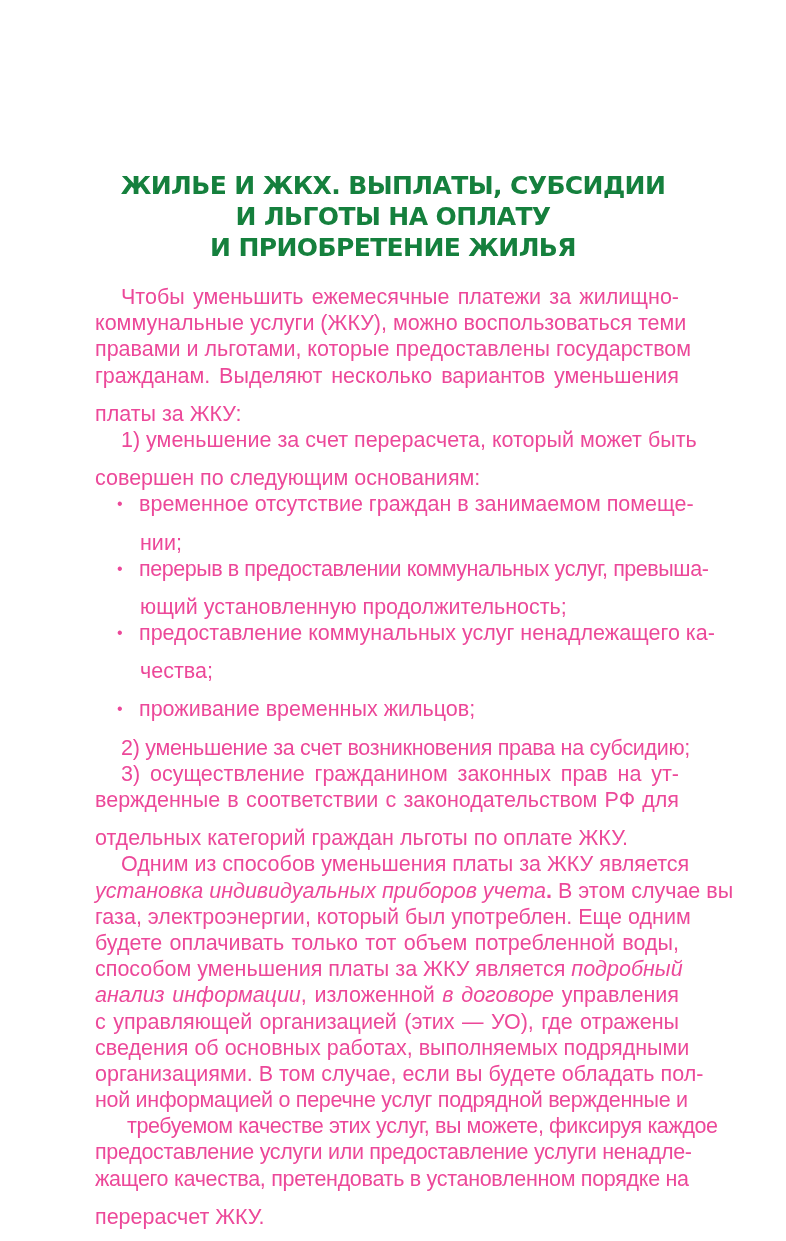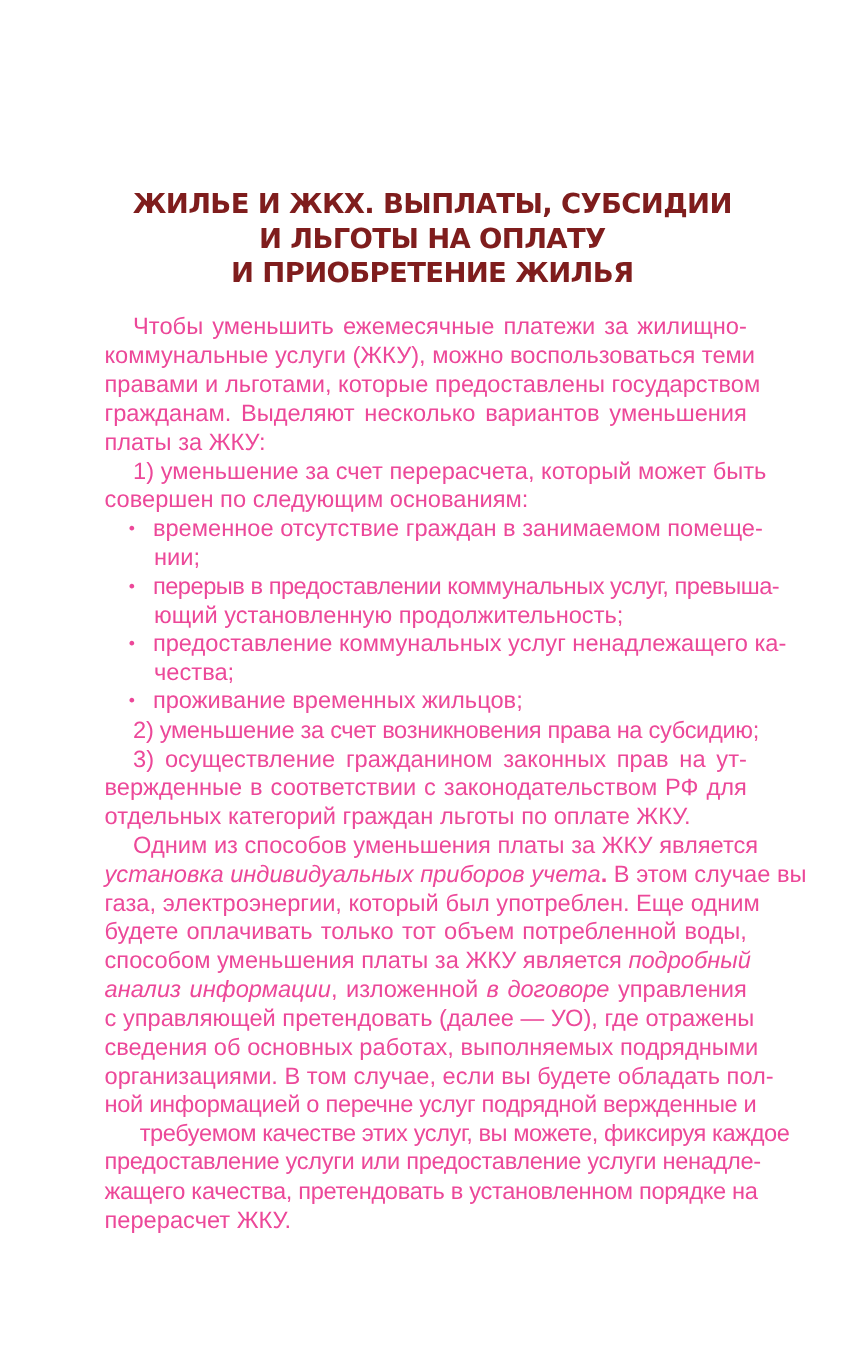--- a/index.html
+++ b/index.html
@@ -24,41 +24,41 @@
       position: absolute;
       left: 0;
       top: 170px;
       width: 786px;
       text-align: center;
       font-family: "DejaVu Sans", sans-serif;
       font-weight: bold;
       font-size: 25px;
       line-height: 31px;
       letter-spacing: -0.6px;
-      color: #7f1d1d;
+      color: #15803d;
     }
     .title .tline { display: block; white-space: nowrap; }
     .body-text {
       position: absolute;
       left: 95px;
       top: 284px;
       width: 584px;
       font-family: Liberation Sans, sans-serif;
       font-size: 21.5px;
       line-height: 26.2px;
       color: #ec4899;
     }
     .line {
       display: block;
       white-space: nowrap;
       height: 26.2px;
       text-align: justify;
       text-align-last: justify;
     }
-    .line.last { text-align-last: left; }
+    .line.last { text-align-last: left; margin-top: 12px; }
     .indent { padding-left: 26px; }
     .bullet-line { padding-left: 22px; }
     .bullet-cont { padding-left: 45px; }
     .bullet {
       display: inline-block;
       width: 22px;
       font-size: 16px;
       vertical-align: 2px;
     }
     em { font-style: italic; }
@@ -118,21 +118,21 @@
       <span class="line last">отдельных категорий граждан льготы по оплате ЖКУ.</span>
     </div>
 
     <div>
       <span class="line indent">Одним из способов уменьшения платы за ЖКУ является</span>
       <span class="line"><em>установка индивидуальных приборов учета</em><span class="b">.</span><span> В этом случае вы</span></span>
       <span class="line">газа, электроэнергии, который был употреблен. Еще одним</span>
       <span class="line">будете оплачивать только тот объем потребленной воды,</span>
       <span class="line"><span>способом уменьшения платы за ЖКУ является </span><em>подробный</em></span>
       <span class="line"><em>анализ информации</em><span>, изложенной </span><em>в договоре</em><span> управления</span></span>
-      <span class="line">с управляющей претендовать (далее — УО), где отражены</span>
+      <span class="line">с управляющей организацией (этих — УО), где отражены</span>
       <span class="line">сведения об основных работах, выполняемых подрядными</span>
       <span class="line">организациями. В том случае, если вы будете обладать пол-</span>
       <span class="line" style="letter-spacing:-0.3px;">ной информацией о перечне услуг подрядной вержденные и</span>
       <span class="line" style="letter-spacing:-0.4px;margin-left:32px;">требуемом качестве этих услуг, вы можете, фиксируя каждое</span>
       <span class="line" style="letter-spacing:-0.3px;">предоставление услуги или предоставление услуги ненадле-</span>
       <span class="line" style="letter-spacing:-0.3px;">жащего качества, претендовать в установленном порядке на</span>
       <span class="line last">перерасчет ЖКУ.</span>
     </div>
 
   </div>

